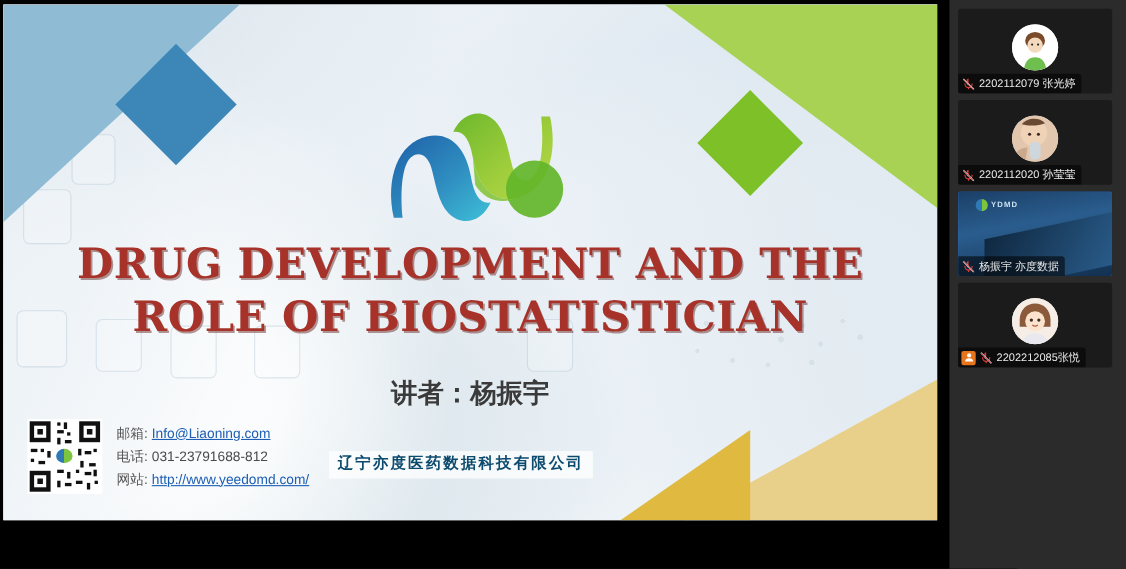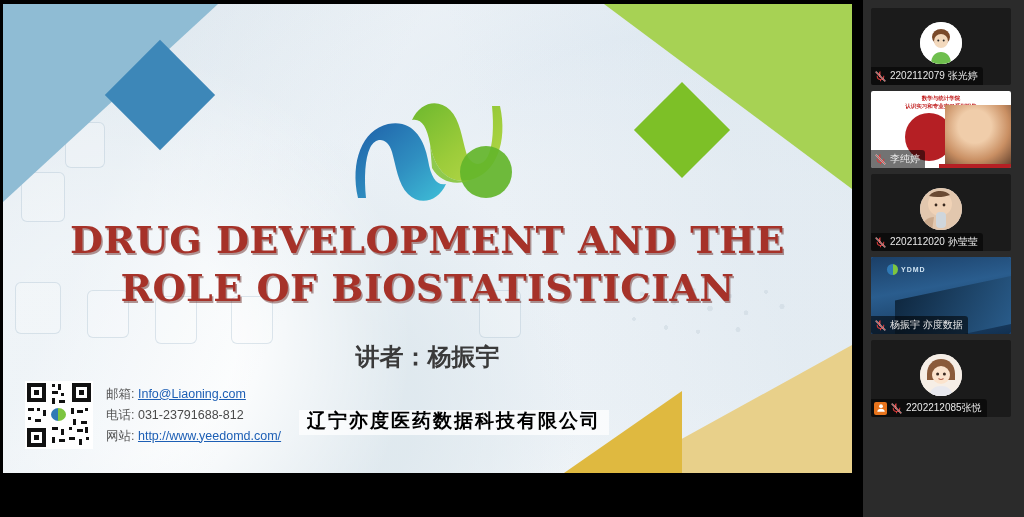--- a/index.html
+++ b/index.html
@@ -68,22 +68,22 @@
     font-weight:bold; font-size:38px; line-height:48px; letter-spacing:.5px;
     color:#a63229; text-shadow:1.5px 1.5px 0 rgba(90,25,20,.45);
     text-transform:uppercase; padding:0 46px;
   }
   #speaker { position:absolute; left:0; right:0; top:337px; text-align:center;
     font-size:24px; font-weight:bold; color:#3a3a3a; }
 
   
   #company { position:absolute; left:296px; top:406px; text-align:center;
     background:rgba(255,255,255,.72); padding:1px 8px 2px; }
-  #company .cn { font-family:Liberation Mono, monospace; font-weight:bold;
-    font-size:19px; letter-spacing:2px; color:#000000; line-height:22px; }
+  #company .cn { font-family:Liberation Serif, serif; font-weight:bold;
+    font-size:14px; letter-spacing:2px; color:#0c4a6e; line-height:22px; }
   #company .en { font-family:"DejaVu Serif","Liberation Serif",serif; font-weight:bold;
     font-size:12.5px; letter-spacing:.6px; color:#1a1a1a; line-height:15px; }
 
   
   #contact { position:absolute; left:22px; bottom:24px; display:flex; align-items:center; gap:13px; }
   #qr { width:68px; height:68px; position:relative; background:#fff; }
   #qr .m { position:absolute; background:#111; }
   #qr .finder { position:absolute; width:19px; height:19px; border:4px solid #111; background:#fff; }
   #qr .finder i { position:absolute; inset:3px; background:#111; display:block; }
   #qr .logo-dot { position:absolute; left:26px; top:27px; width:15px; height:13px; border-radius:50%;
@@ -241,39 +241,20 @@
   <path d="M8 1.6c-1.1 0-2 .9-2 2v3.6c0 1.1.9 2 2 2s2--.9 2-2V3.6c0-1.1-.9-2-2-2z" fill="#d93a3a"></path>
   <path d="M4 7.2v.6a4 4 0 0 0 8 0v-.6" stroke="#d93a3a" stroke-width="1.3" fill="none"></path>
   <path d="M8 11.6v2.2" stroke="#d93a3a" stroke-width="1.3"></path>
   <path d="M2.2 2.2 L13.8 13.8" stroke="#e8e8e8" stroke-width="1.6"></path>
   <path d="M2.2 2.2 L13.8 13.8" stroke="#d93a3a" stroke-width="1.0"></path>
 </svg>
           <span class="nm">2202112079 张光婷</span>
         </div>
       </div>
       <div class="tile">
-        <div class="vid-banner">
-      <div style="position:absolute;left:0;right:0;top:3px;text-align:center;font-size:5.5px;color:#c01a1a;font-weight:bold;line-height:8px;">数学与统计学院</div>
-      <div style="position:absolute;left:0;right:0;top:11px;text-align:center;font-size:5.5px;color:#c01a1a;font-weight:bold;line-height:8px;">认识实习和专业实习系列报告</div>
-      <div style="position:absolute;left:34px;top:22px;width:48px;height:48px;border-radius:50%;background:#b51f24;"></div>
-      <div style="position:absolute;right:0;top:14px;width:66px;height:63px;background:radial-gradient(circle at 45% 34%,#f0cdaa 0 30%,#c98f63 62%,#5a3a28 100%);"></div>
-      <div style="position:absolute;right:0;bottom:0;width:72px;height:4px;background:#b51f24;"></div>
-    </div>
-        <div class="namebar">
-          <svg class="mic-muted" viewBox="0 0 16 16">
-  <path d="M8 1.6c-1.1 0-2 .9-2 2v3.6c0 1.1.9 2 2 2s2--.9 2-2V3.6c0-1.1-.9-2-2-2z" fill="#d93a3a"></path>
-  <path d="M4 7.2v.6a4 4 0 0 0 8 0v-.6" stroke="#d93a3a" stroke-width="1.3" fill="none"></path>
-  <path d="M8 11.6v2.2" stroke="#d93a3a" stroke-width="1.3"></path>
-  <path d="M2.2 2.2 L13.8 13.8" stroke="#e8e8e8" stroke-width="1.6"></path>
-  <path d="M2.2 2.2 L13.8 13.8" stroke="#d93a3a" stroke-width="1.0"></path>
-</svg>
-          <span class="nm">李纯婷</span>
-        </div>
-      </div>
-      <div class="tile">
         <div class="avatar"><svg viewBox="0 0 42 42">
   <rect width="42" height="42" fill="#e2c7ae"></rect>
   <circle cx="20" cy="16" r="12" fill="#f0d2b6"></circle>
   <path d="M9 8c4-6 16-7 21-1-5 2-14 3-21 1z" fill="#6a4a33"></path>
   <circle cx="16" cy="17" r="1.4" fill="#3a2a20"></circle>
             <circle cx="24" cy="17" r="1.4" fill="#3a2a20"></circle>
   <rect x="16" y="24" width="10" height="16" rx="4" fill="#cfd6dc"></rect>
   <path d="M0 42c2-9 8-13 14-13l-2 13z" fill="#caa98c"></path>
           </svg></div>
         <div class="namebar">

